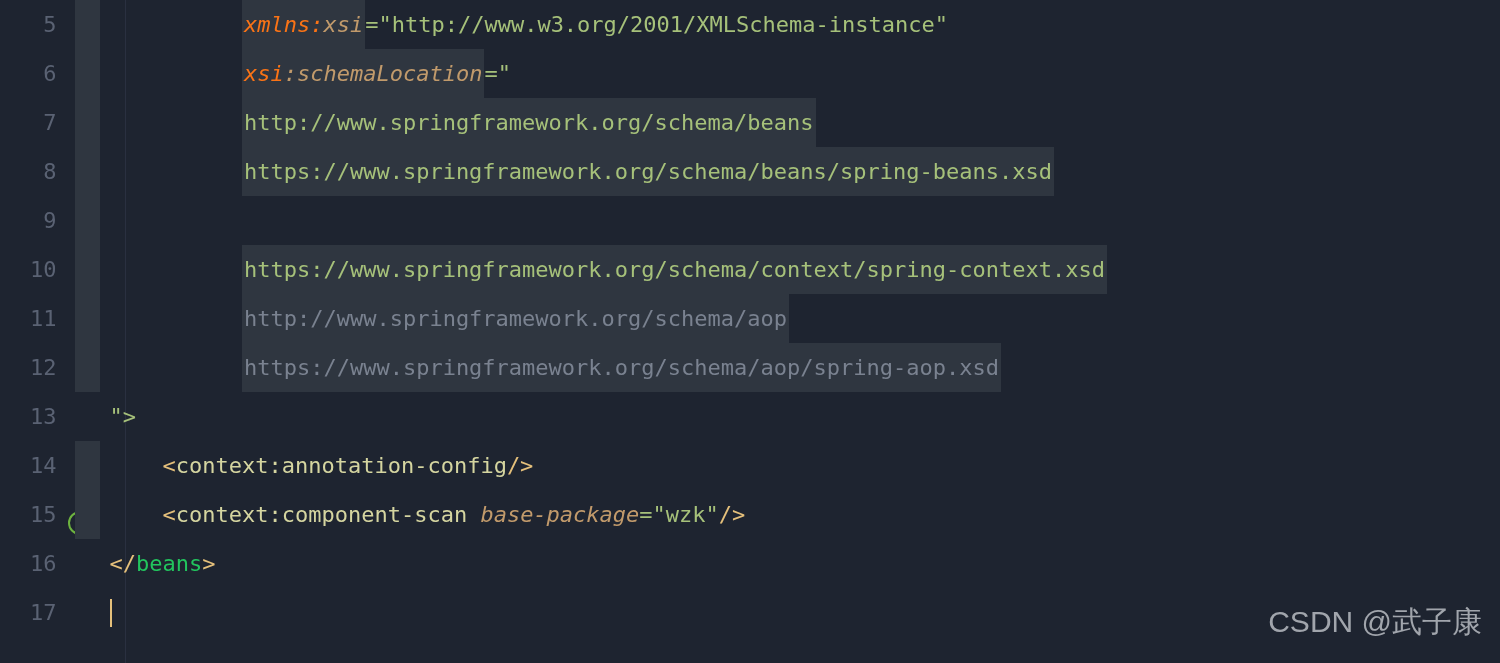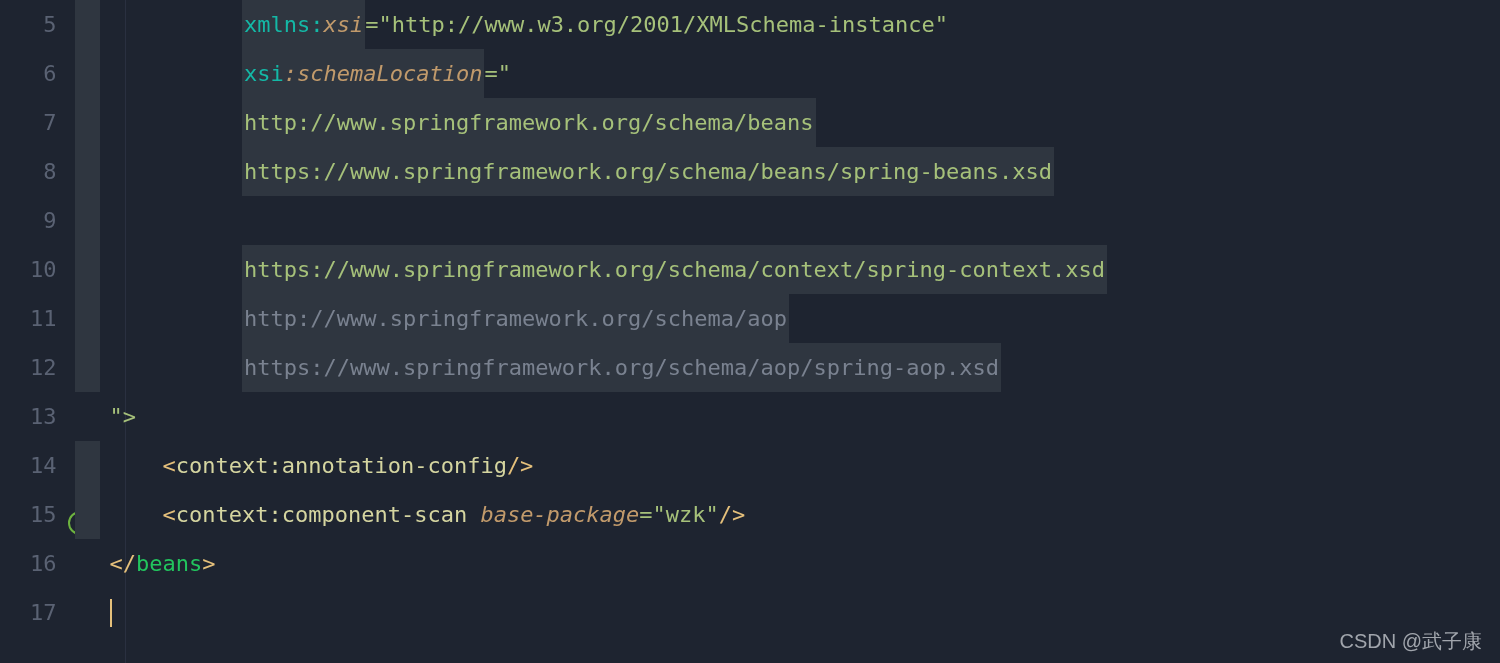--- a/index.html
+++ b/index.html
@@ -62,21 +62,22 @@
       width: 25px;
       height: 49px;
       background: #2f3640;
     }
     .highlight-bg {
       background: #2f3640;
       display: inline-block;
       padding: 0 2px;
     }
     .tok-ns-italic {
-      color: #14b8a6;
+      color: #f97316;
+      font-style: italic;
     }
     .tok-attr-italic {
       color: #c19a6b;
       font-style: italic;
     }
     .tok-string {
       color: #a6c17a;
     }
     .tok-string-dim {
       color: #7a8290;
@@ -102,24 +103,24 @@
     .cursor {
       display: inline-block;
       width: 2px;
       height: 28px;
       background: #e5c07b;
       vertical-align: middle;
       margin-top: -2px;
     }
     .watermark {
       position: absolute;
-      bottom: 8px;
+      bottom: 20px;
       right: 18px;
       color: #b8bcc2;
-      font-size: 20px;
+      font-size: 30px;
       font-family: -apple-system, sans-serif;
       opacity: 0.85;
     }
     .divider {
       position: absolute;
       left: 125px;
       top: 0;
       bottom: 0;
       width: 1px;
       background: #2a3040;

